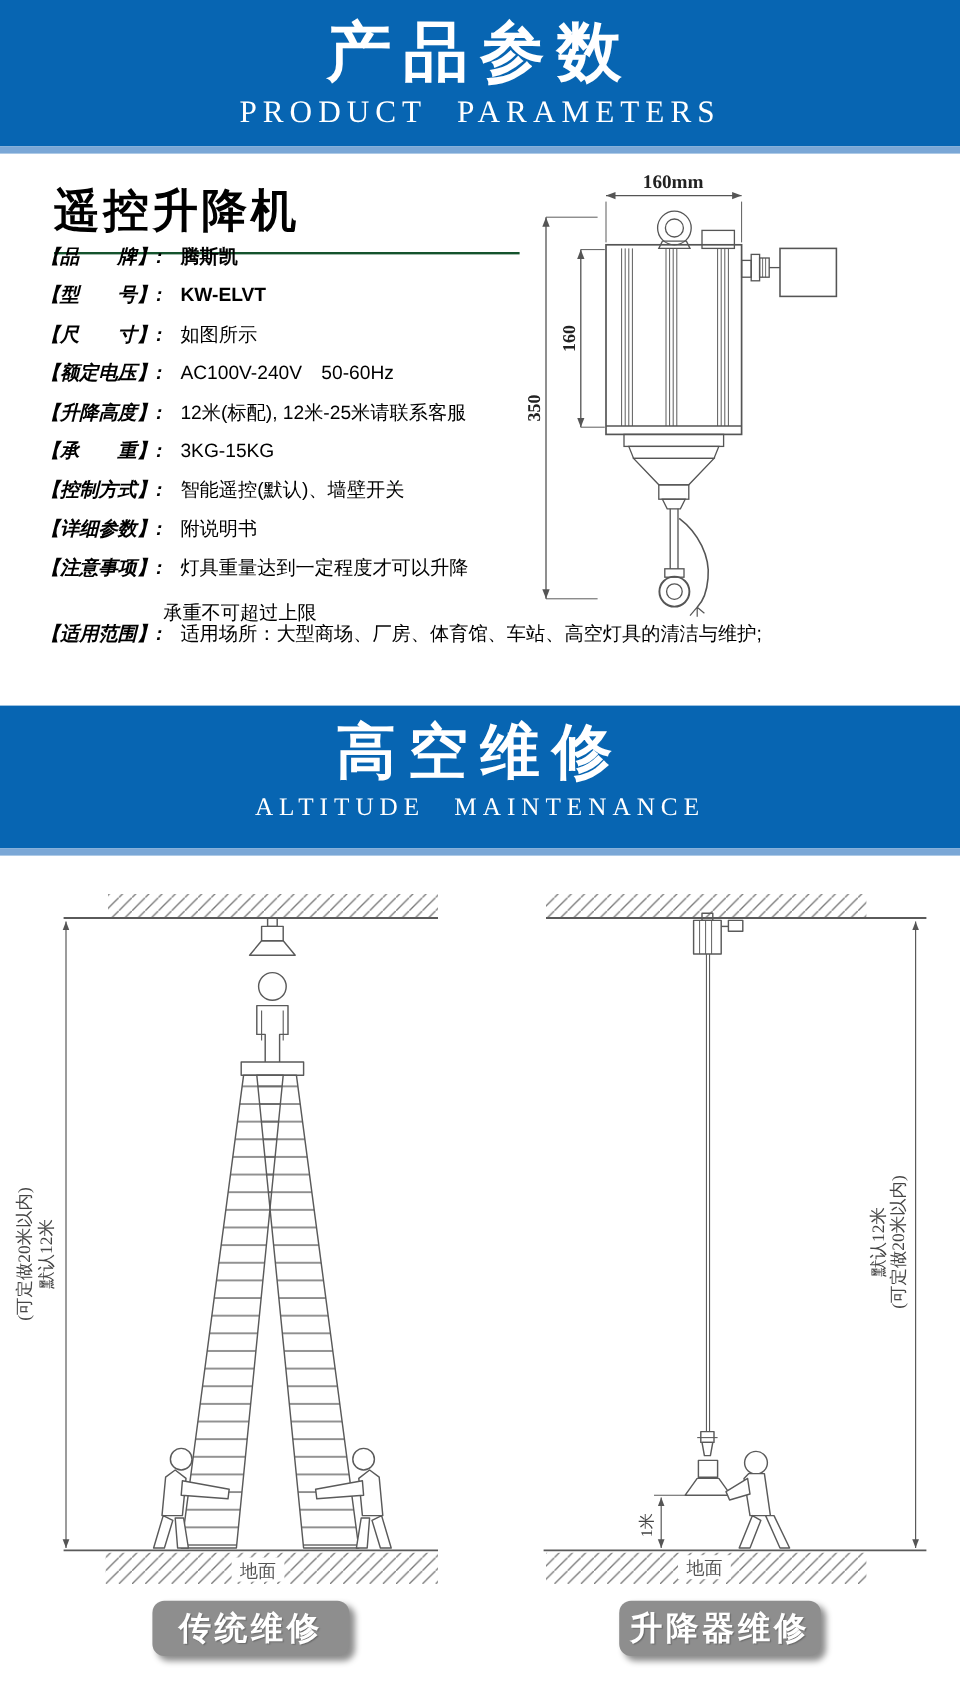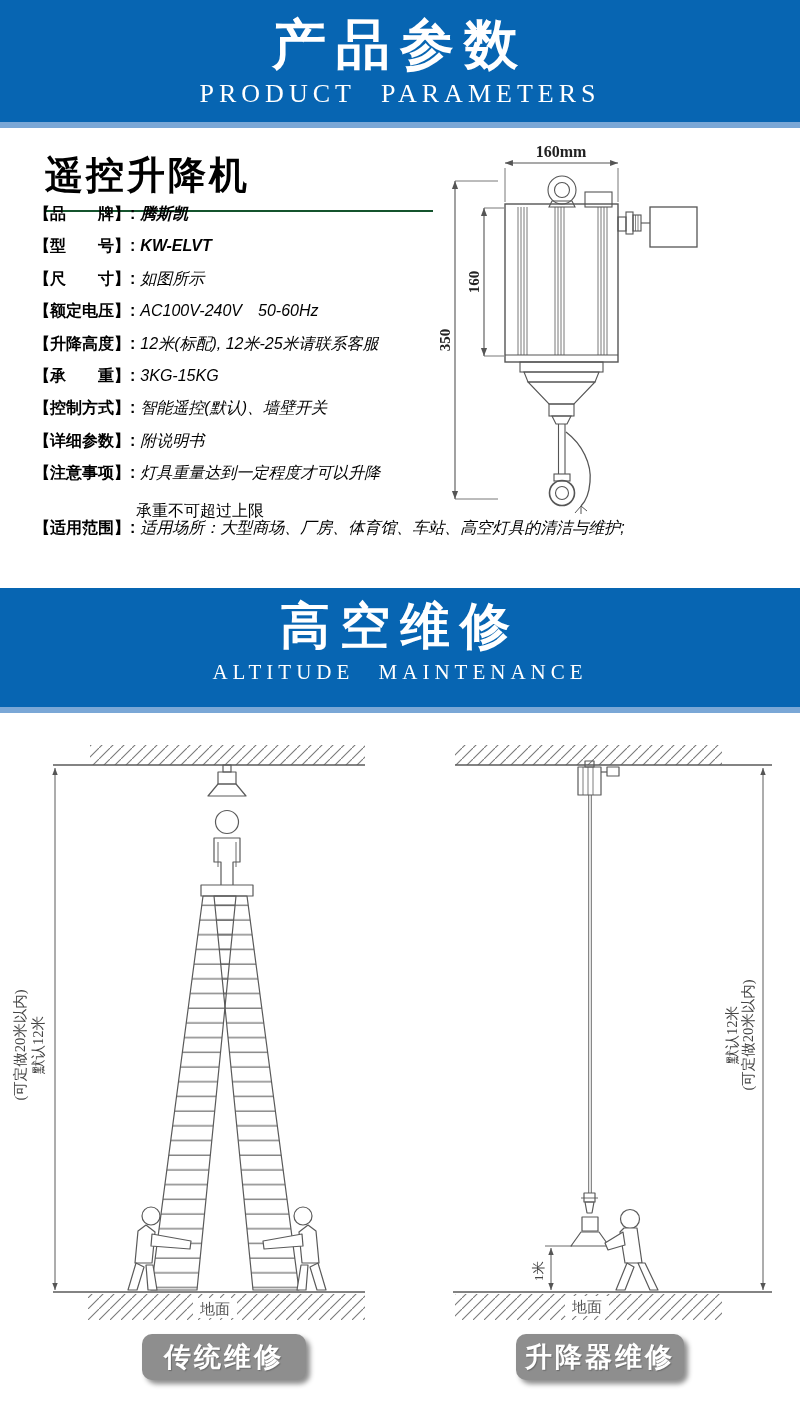--- a/index.html
+++ b/index.html
@@ -20,35 +20,35 @@
   .banner1 .banner-sub{font-size:26px;margin-top:8px;}
   .banner2 .banner-sub{font-size:21px;margin-top:9px;}
 
   
   .product-title{position:absolute;left:45px;top:150px;width:388px;
     font-size:38px;font-weight:bold;letter-spacing:3px;color:#000;
     border-bottom:2px solid #14532d;padding-bottom:9px;}
   .params{position:absolute;left:34px;top:204px;width:740px;font-size:16px;color:#000;}
   .param-row{height:32.4px;white-space:nowrap;}
   .param-row.tall{height:55px;}
-  .param-label{font-weight:bold;}
-  .param-value{margin-left:5px;font-style:italic;}
+  .param-label{font-weight:bold;font-style:italic;}
+  .param-value{margin-left:15px;}
   .param-value.strong{font-weight:bold;}
   .param-line2{margin-left:102px;margin-top:17px;}
 
   
   .tech-svg{position:absolute;left:440px;top:140px;}
   .diagram-svg{position:absolute;left:0;top:715px;}
   svg text{font-family:"Liberation Serif","DejaVu Serif",serif;}
 
   
   .caption-btn{position:absolute;top:1334px;height:46px;background:#8e8e8e;border-radius:10px;
     color:#fff;font-weight:bold;font-size:27px;letter-spacing:3px;text-align:center;line-height:46px;
     box-shadow:4px 4px 5px rgba(0,0,0,0.45);text-shadow:1px 1px 1px rgba(0,0,0,0.25);}
-  .btn-left{left:142px;width:164px;}
+  .btn-left{left:127px;width:164px;}
   .btn-right{left:516px;width:168px;}
 </style>
 </head>
 <body>
 
 <div class="page">
 
   <div class="banner banner1">
     <div class="banner-title">产品参数</div>
     <div class="banner-sub">PRODUCT PARAMETERS</div>

